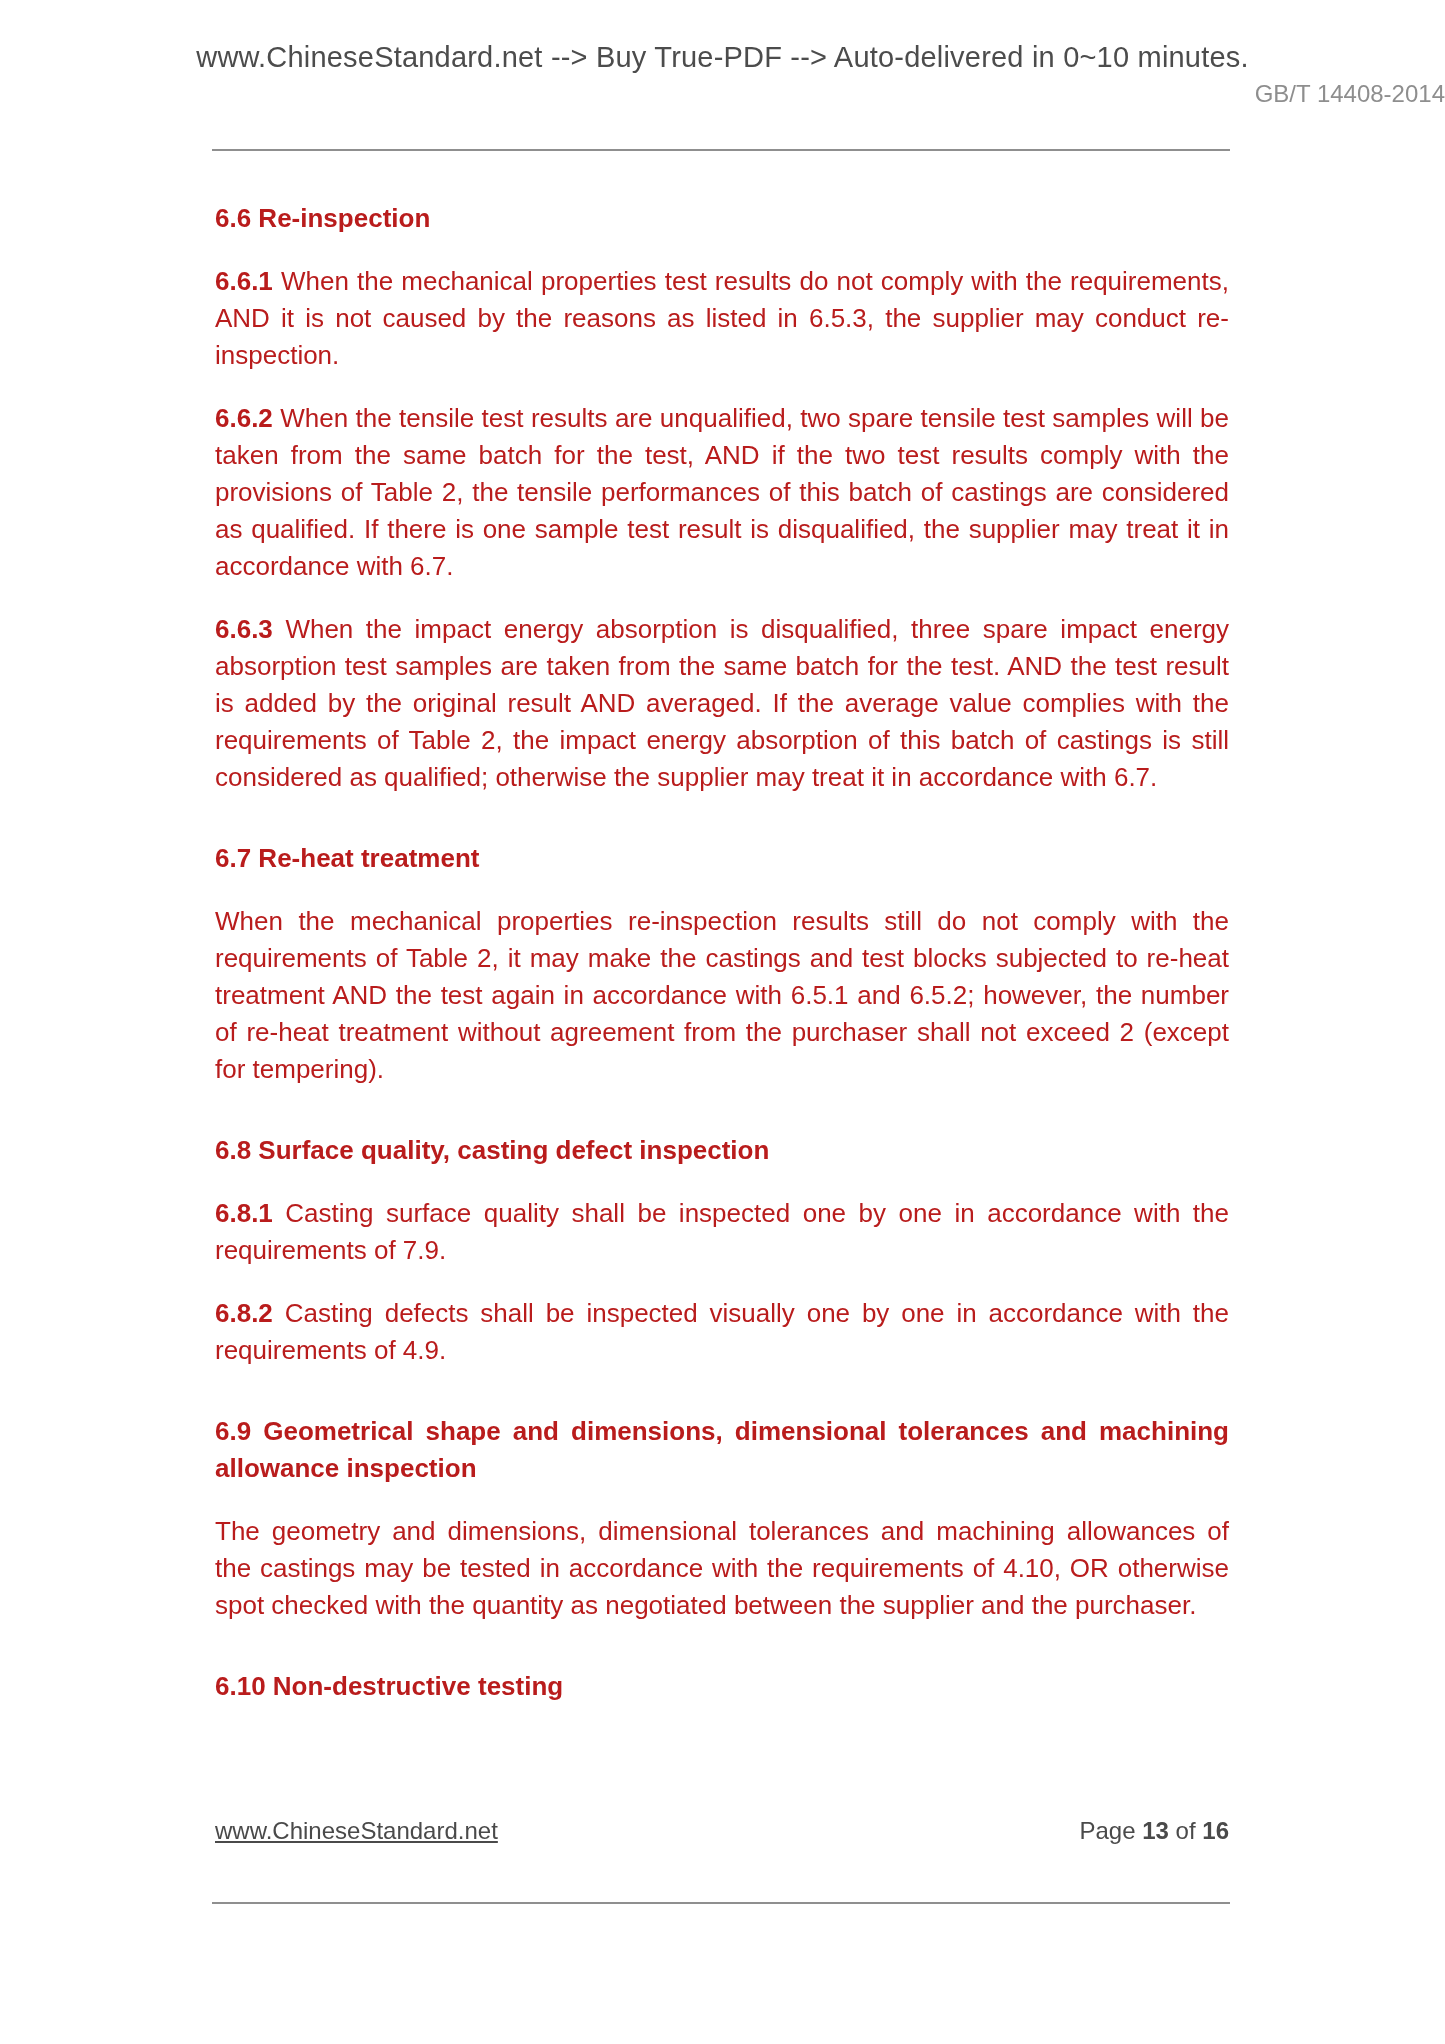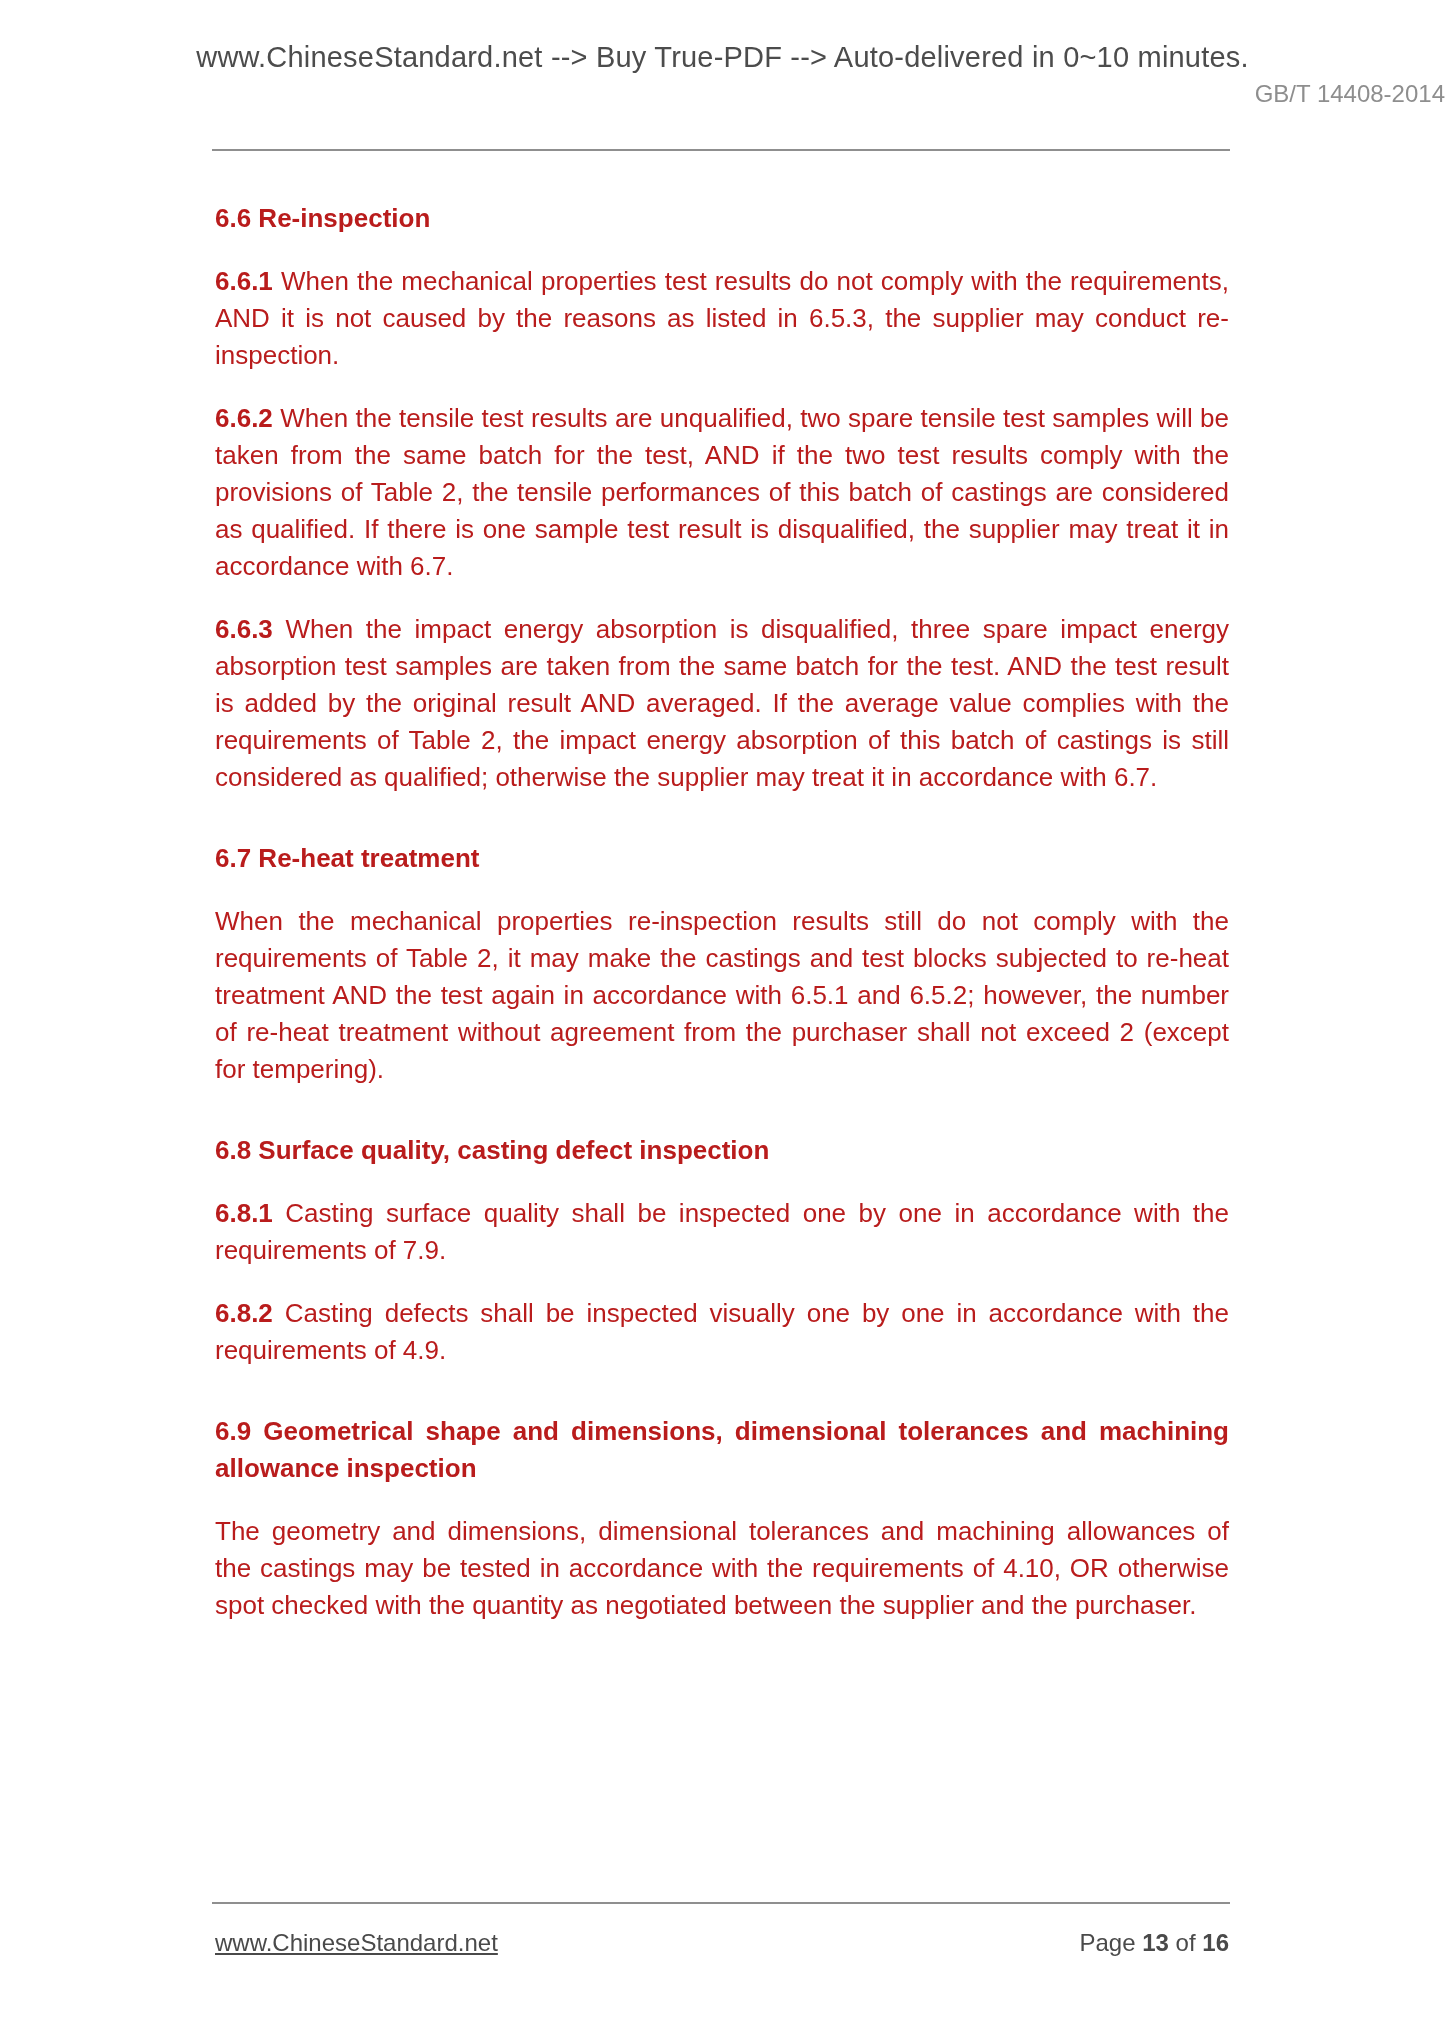--- a/index.html
+++ b/index.html
@@ -58,21 +58,21 @@
     text-align: justify;
   }
   .content h2.first { margin-top: 50px; }
   .content p {
     margin: 26px 0 0 0;
   }
   .clause-num { font-weight: bold; }
   
   .ftr {
     position: absolute;
-    top: 1928px;
+    top: 1816px;
     left: 215px;
     width: 1014px;
     display: flex;
     justify-content: space-between;
     align-items: baseline;
     font-size: 24px;
     line-height: 30px;
     color: #4a4a4a;
   }
   .ftr-site { text-decoration: underline; color: #4a4a4a; cursor: pointer; }
@@ -107,20 +107,21 @@
     <h2>6.8 Surface quality, casting defect inspection</h2>
 
     <p><span class="clause-num">6.8.1</span><span> Casting surface quality shall be inspected one by one in accordance with the requirements of 7.9.</span></p>
 
     <p><span class="clause-num">6.8.2</span><span> Casting defects shall be inspected visually one by one in accordance with the requirements of 4.9.</span></p>
 
     <h2>6.9 Geometrical shape and dimensions, dimensional tolerances and machining allowance inspection</h2>
 
     <p><span>The geometry and dimensions, dimensional tolerances and machining allowances of the castings may be tested in accordance with the requirements of 4.10, OR otherwise spot checked with the quantity as negotiated between the supplier and the purchaser.</span></p>
 
+    <h2>6.10 Non-destructive testing</h2>
 
   </div>
 
   <div class="rule rule-bottom"></div>
 
   <div class="ftr">
     <span class="ftr-site">www.ChineseStandard.net</span>
     <span class="ftr-page"><span>Page</span>&nbsp;<span class="num">13</span>&nbsp;<span>of</span>&nbsp;<span class="num">16</span></span>
   </div>
 

